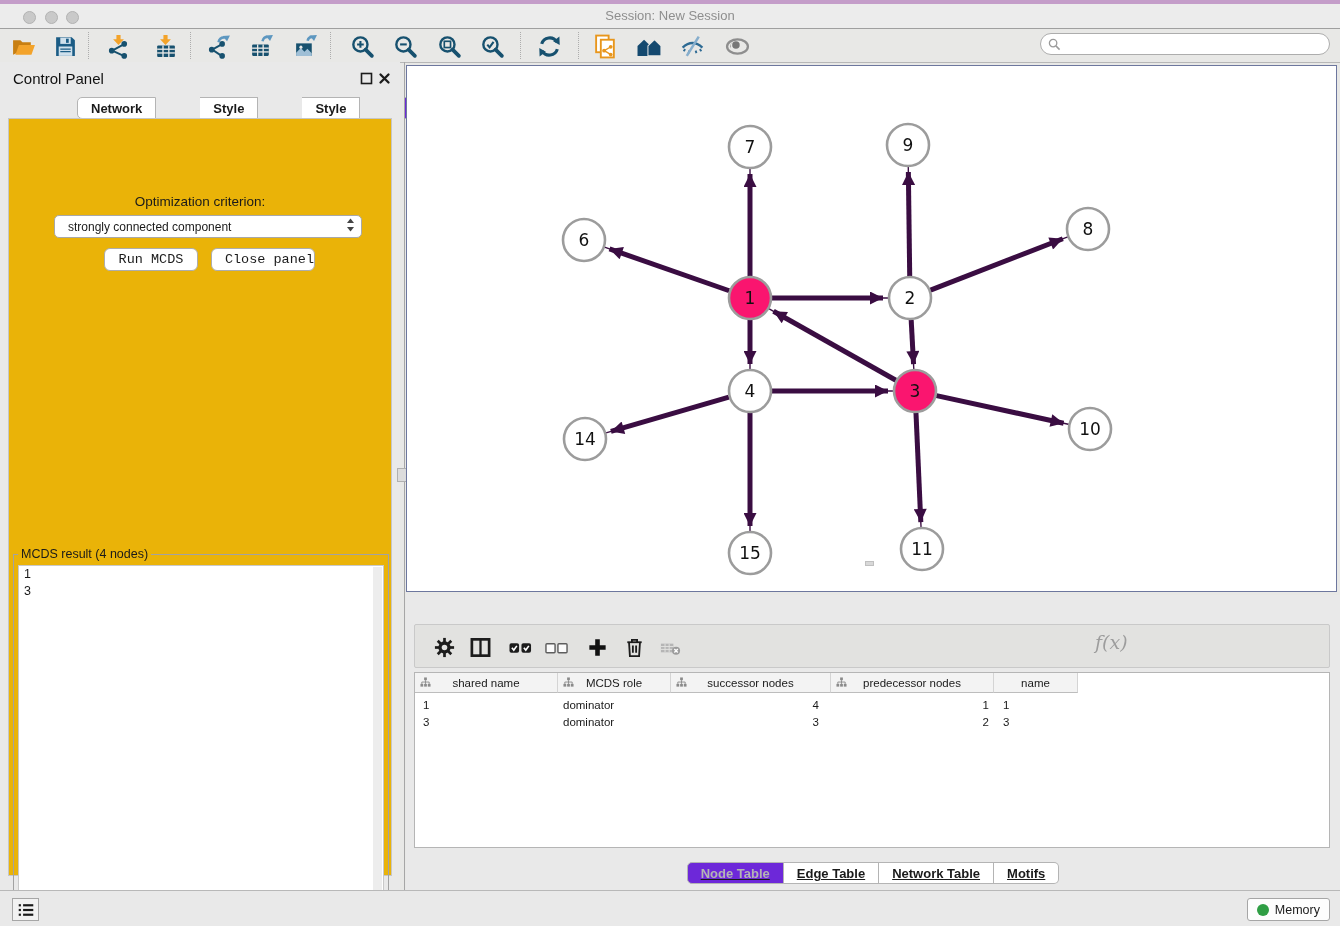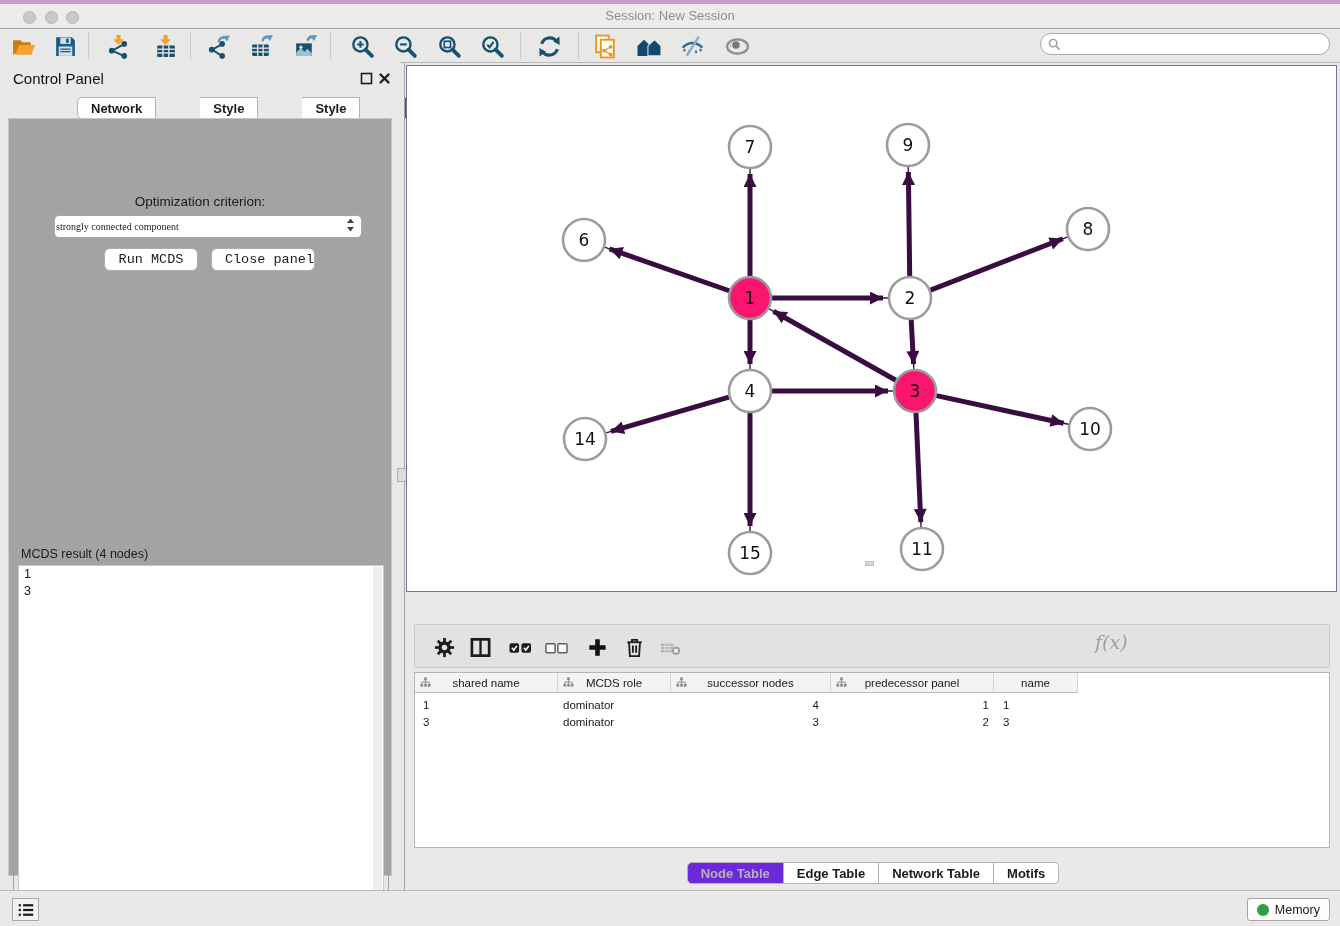--- a/index.html
+++ b/index.html
@@ -26,24 +26,24 @@
   .split-grip{position:absolute;left:397px;top:468px;width:13px;height:14px;background:#dcdcdc;border:1px solid #b0b0b0;box-sizing:border-box;}
   .panel-head{position:absolute;left:0;top:0;width:100%;height:30px;}
   .panel-head .ph-title{position:absolute;left:13px;top:8px;font-size:15px;color:#111;}
   .ph-btn{position:absolute;top:9px;width:13px;height:13px;cursor:default;}
   .ph-btn svg{width:13px;height:13px;}
   .cp-tabs{position:absolute;left:77px;top:35px;height:22px;display:flex;gap:44px;}
   .tab{height:22px;line-height:22px;padding:0 13px;font-size:13px;font-weight:600;background:#fff;border:1px solid #b4b4b4;border-left:none;box-sizing:border-box;color:#1a1a1a;}
   .tab:first-child{border-left:1px solid #b4b4b4;border-radius:5px 0 0 5px;}
   .tab:last-child{border-radius:0 5px 5px 0;}
   .tab.selected{background:#6d28d9;color:#b4b4b4;}
-  .cp-inner{position:absolute;left:8px;top:56px;width:384px;height:758px;background:#a3a3a3;border:1px solid #c6c6c6;box-sizing:border-box;}
+  .cp-inner{position:absolute;left:8px;top:56px;width:384px;height:758px;background:#eab308;border:1px solid #c6c6c6;box-sizing:border-box;}
   .opt-label{position:absolute;left:0;width:100%;top:75px;text-align:center;font-size:13.5px;}
   .dropdown{position:absolute;left:45px;top:96px;width:308px;height:23px;background:#fff;border:1px solid #a8a8a8;border-radius:5px;box-sizing:border-box;display:flex;align-items:center;}
-  .dropdown .dd-text{flex:1;padding-left:1px;font-size:10px;font-family:Liberation Serif, serif;}
+  .dropdown .dd-text{flex:1;padding-left:13px;font-size:12px;}
   .dropdown .dd-stepper{width:22px;text-align:center;}
   .dropdown .dd-stepper svg{width:9px;height:14px;}
   .btn{position:absolute;top:129px;height:23px;background:#fff;border:1px solid #adadad;border-radius:6px;font-size:13.5px;text-align:center;line-height:21px;box-sizing:border-box;font-family:Liberation Mono, monospace;}
   .btn-run{left:95px;width:94px;}
   .btn-close{left:202px;width:104px;text-align:right;}
   .result-box{position:absolute;left:4px;top:428px;width:374px;height:380px;border:1px solid #a2a2a2;margin:0;padding:0;}
   .result-box legend{font-size:12.5px;margin-left:4px;padding:0 3px;}
   .result-inner{position:absolute;left:4px;top:4px;right:4px;bottom:4px;background:#fff;border:1px solid #c9c9c9;overflow:hidden;}
   .result-line{font-size:12.5px;padding-left:5px;line-height:17px;font-family:"Liberation Sans",sans-serif;}
   .result-scroll{position:absolute;right:1px;top:1px;bottom:1px;width:9px;background:#ededed;}
@@ -60,21 +60,21 @@
   .tp-toolbar{position:absolute;left:8px;top:29px;width:916px;height:44px;background:#e2e2e0;border:1px solid #c9c9c9;border-radius:2px;box-sizing:border-box;}
   .tp-icon{position:absolute;top:9px;width:26px;height:26px;display:flex;align-items:center;justify-content:center;}
   .tp-icon svg{width:23px;height:23px;}
   .fx-label{position:absolute;left:680px;top:6px;font-family:"DejaVu Serif","Liberation Serif",serif;font-style:italic;font-size:19px;color:#9d9d9d;}
   .tbl{position:absolute;left:8px;top:77px;width:916px;height:176px;background:#fff;border:1px solid #b5b5b5;box-sizing:border-box;}
   .tbl-header{position:absolute;left:0;top:0;height:20px;display:flex;}
   .th-cell{position:relative;height:20px;background:#f3f3f3;border-right:1px solid #d4d4d4;border-bottom:1px solid #bdbdbd;box-sizing:border-box;font-size:11.5px;display:flex;align-items:center;justify-content:center;}
   .th-cell .sort-ic{position:absolute;left:5px;top:4px;width:11px;height:11px;}
   .tbl-row{position:absolute;left:0;height:17px;display:flex;font-size:11.5px;}
   .td{box-sizing:border-box;line-height:17px;white-space:nowrap;}
-  .bottom-tabs{position:absolute;left:0;right:0;top:267px;display:flex;justify-content:center;}
+  .bottom-tabs{position:absolute;left:0;right:0;top:267px;display:flex;justify-content:center;text-decoration:underline;}
   .statusbar{position:absolute;left:0;top:890px;width:1340px;height:36px;background:#e9e9e9;border-top:1px solid #b8b8b8;box-sizing:border-box;}
   .list-btn{position:absolute;left:12px;top:7px;width:27px;height:23px;background:#f2f2f2;border:1px solid #a6a6a6;box-sizing:border-box;display:flex;align-items:center;justify-content:center;}
   .list-btn svg{width:16px;height:14px;}
   .mem-btn{position:absolute;right:10px;top:7px;height:23px;background:#fdfdfd;border:1px solid #a6a6a6;border-radius:3px;box-sizing:border-box;display:flex;align-items:center;padding:0 9px;font-size:12.5px;}
   .mem-dot{width:12px;height:12px;border-radius:50%;background:#2f9e44;margin-right:6px;}
 </style>
 </head>
 <body>
 
 <div class="purple-strip"></div>
@@ -471,21 +471,21 @@
       <div class="th-cell" style="width:163px">
         <svg class="sort-ic" viewBox="0 0 12 12">
             <g fill="#8a8a8a">
               <rect x="4.5" y="0.5" width="3" height="3"></rect>
               <rect x="0.5" y="7.5" width="3" height="3"></rect>
               <rect x="4.5" y="7.5" width="3" height="3"></rect>
               <rect x="8.5" y="7.5" width="3" height="3"></rect>
             </g>
             <path d="M6 3.5 v2 M2 7.5 v-2 h8 v2 M6 5.5 v2" stroke="#8a8a8a" fill="none"></path>
           </svg>
-        <span>predecessor panel</span>
+        <span>predecessor nodes</span>
       </div>
       <div class="th-cell" style="width:84px">
         <span>name</span>
       </div>
     </div>
     <div class="tbl-row" style="top:24px">
       <div class="td" style="width:143px;padding-left:8px">1</div>
       <div class="td" style="width:113px;padding-left:5px">dominator</div>
       <div class="td" style="width:160px;text-align:right;padding-right:12px">4</div>
       <div class="td" style="width:163px;text-align:right;padding-right:5px">1</div>

